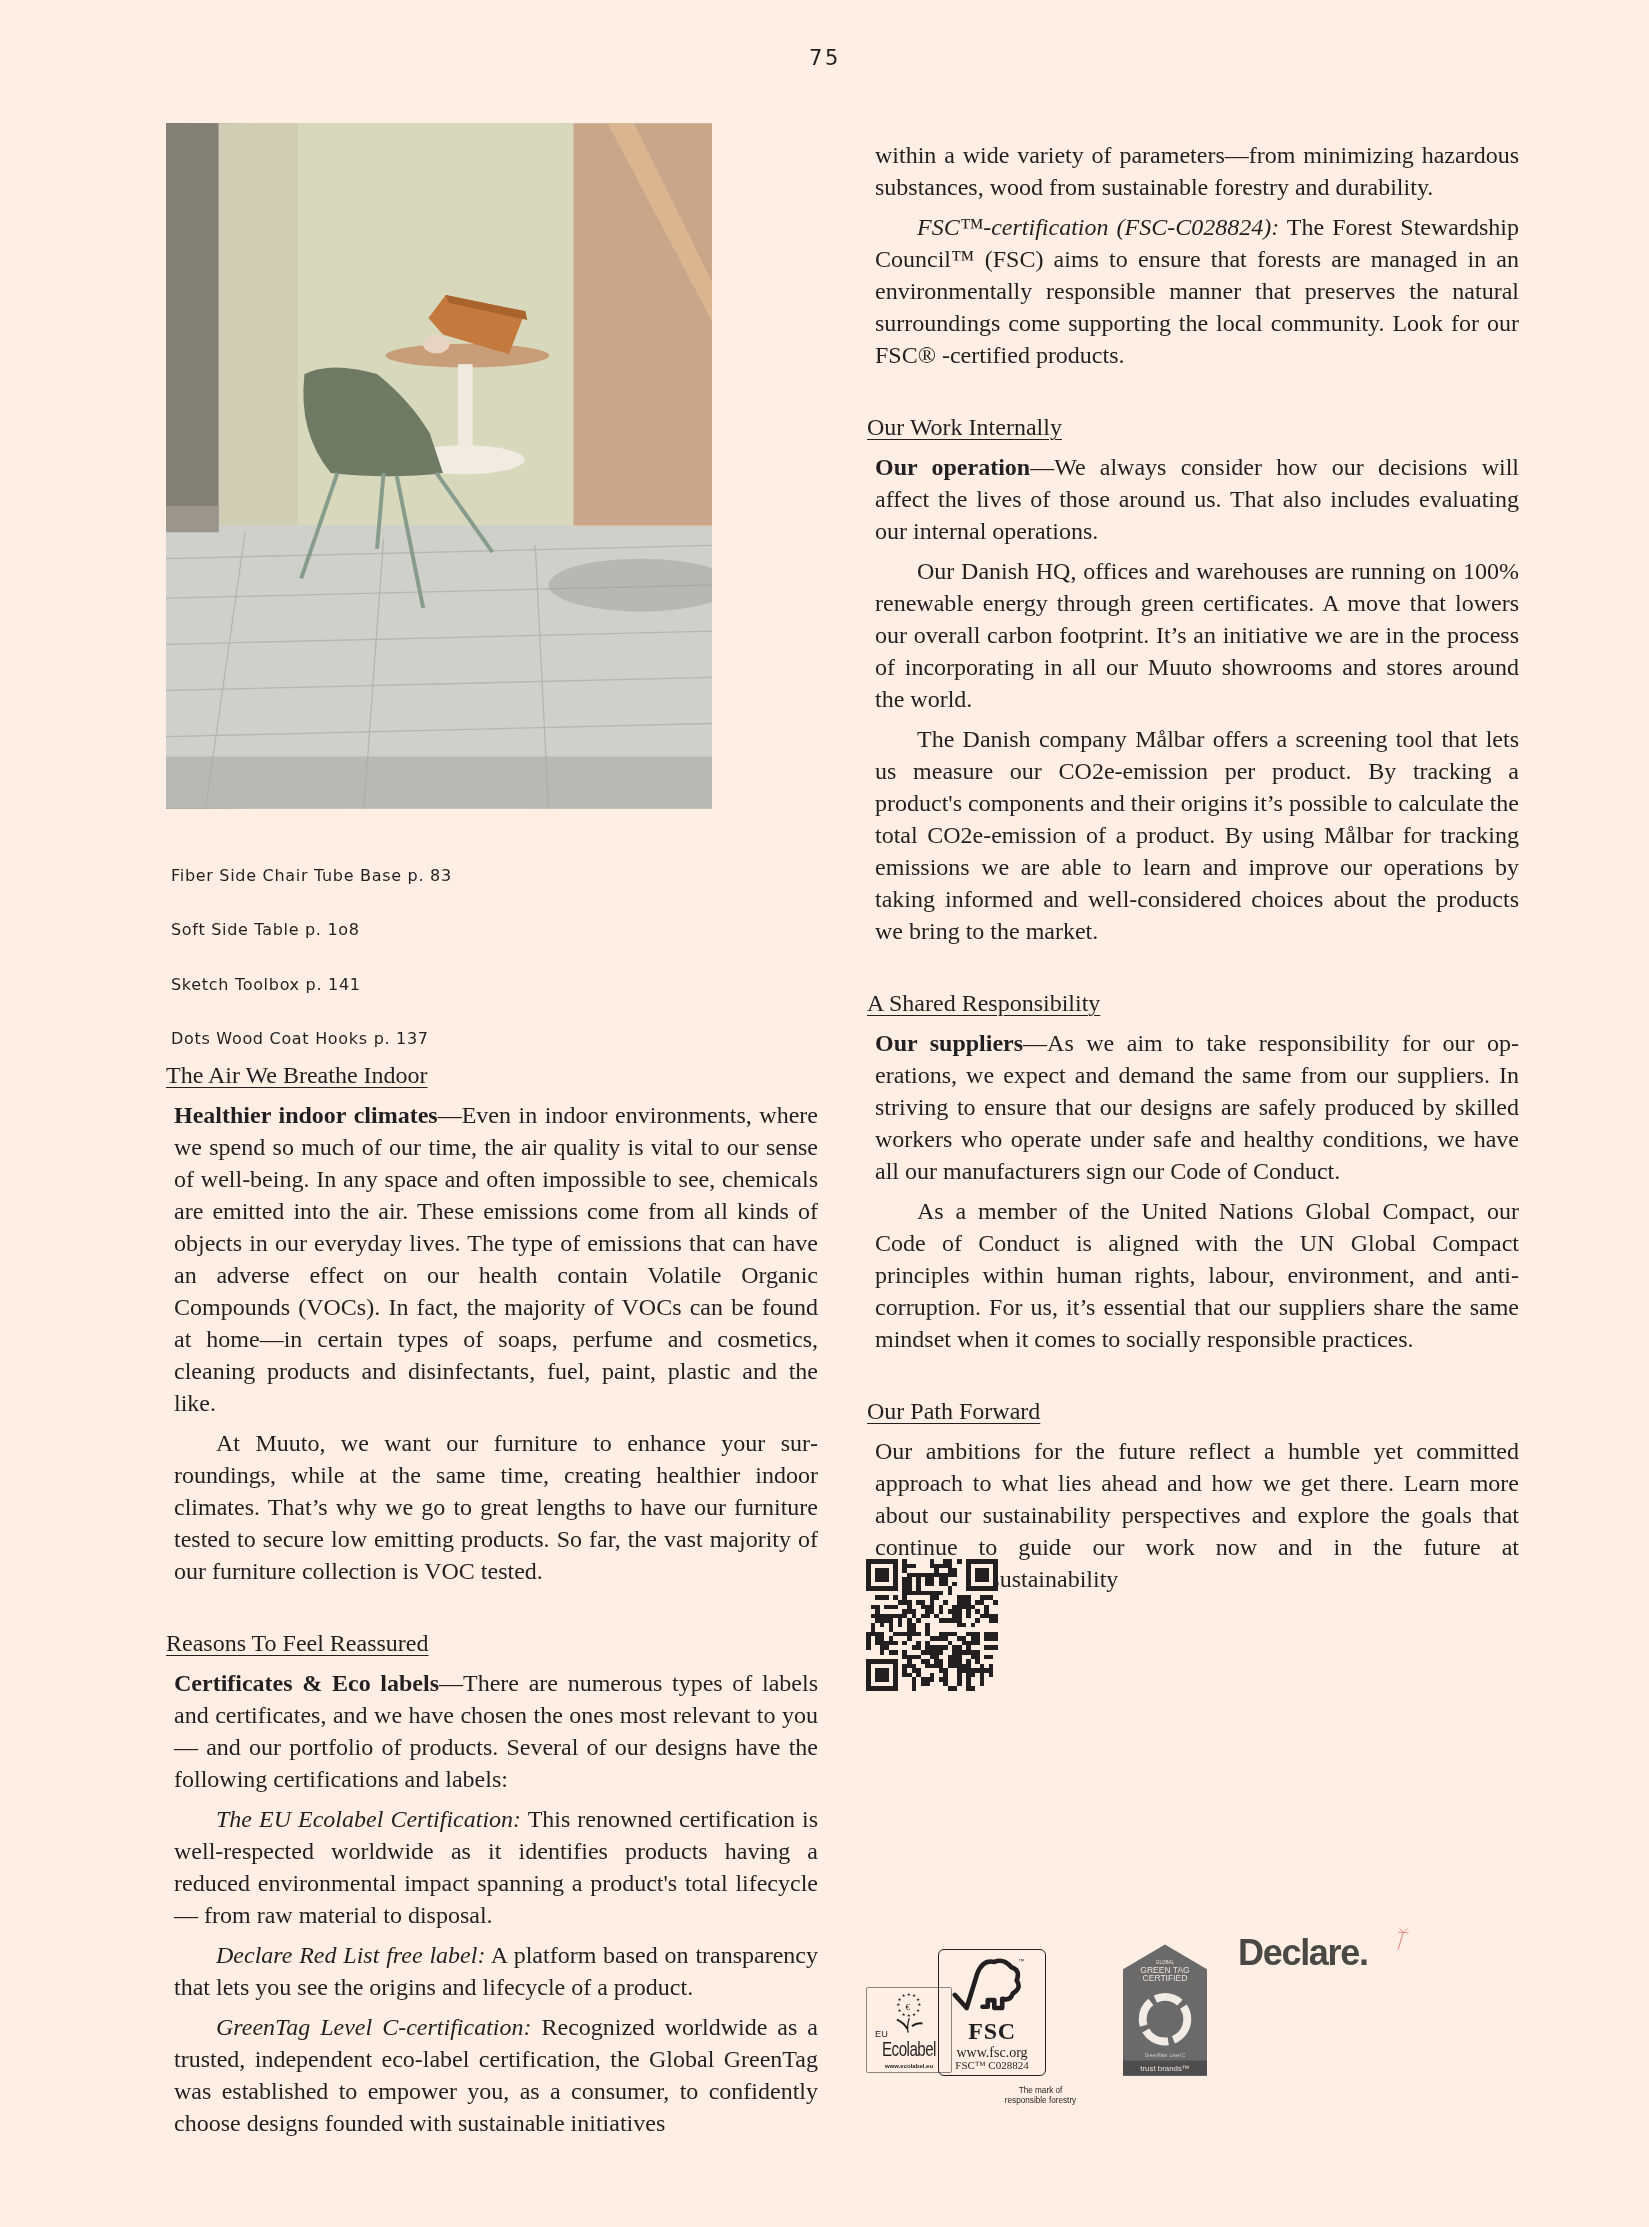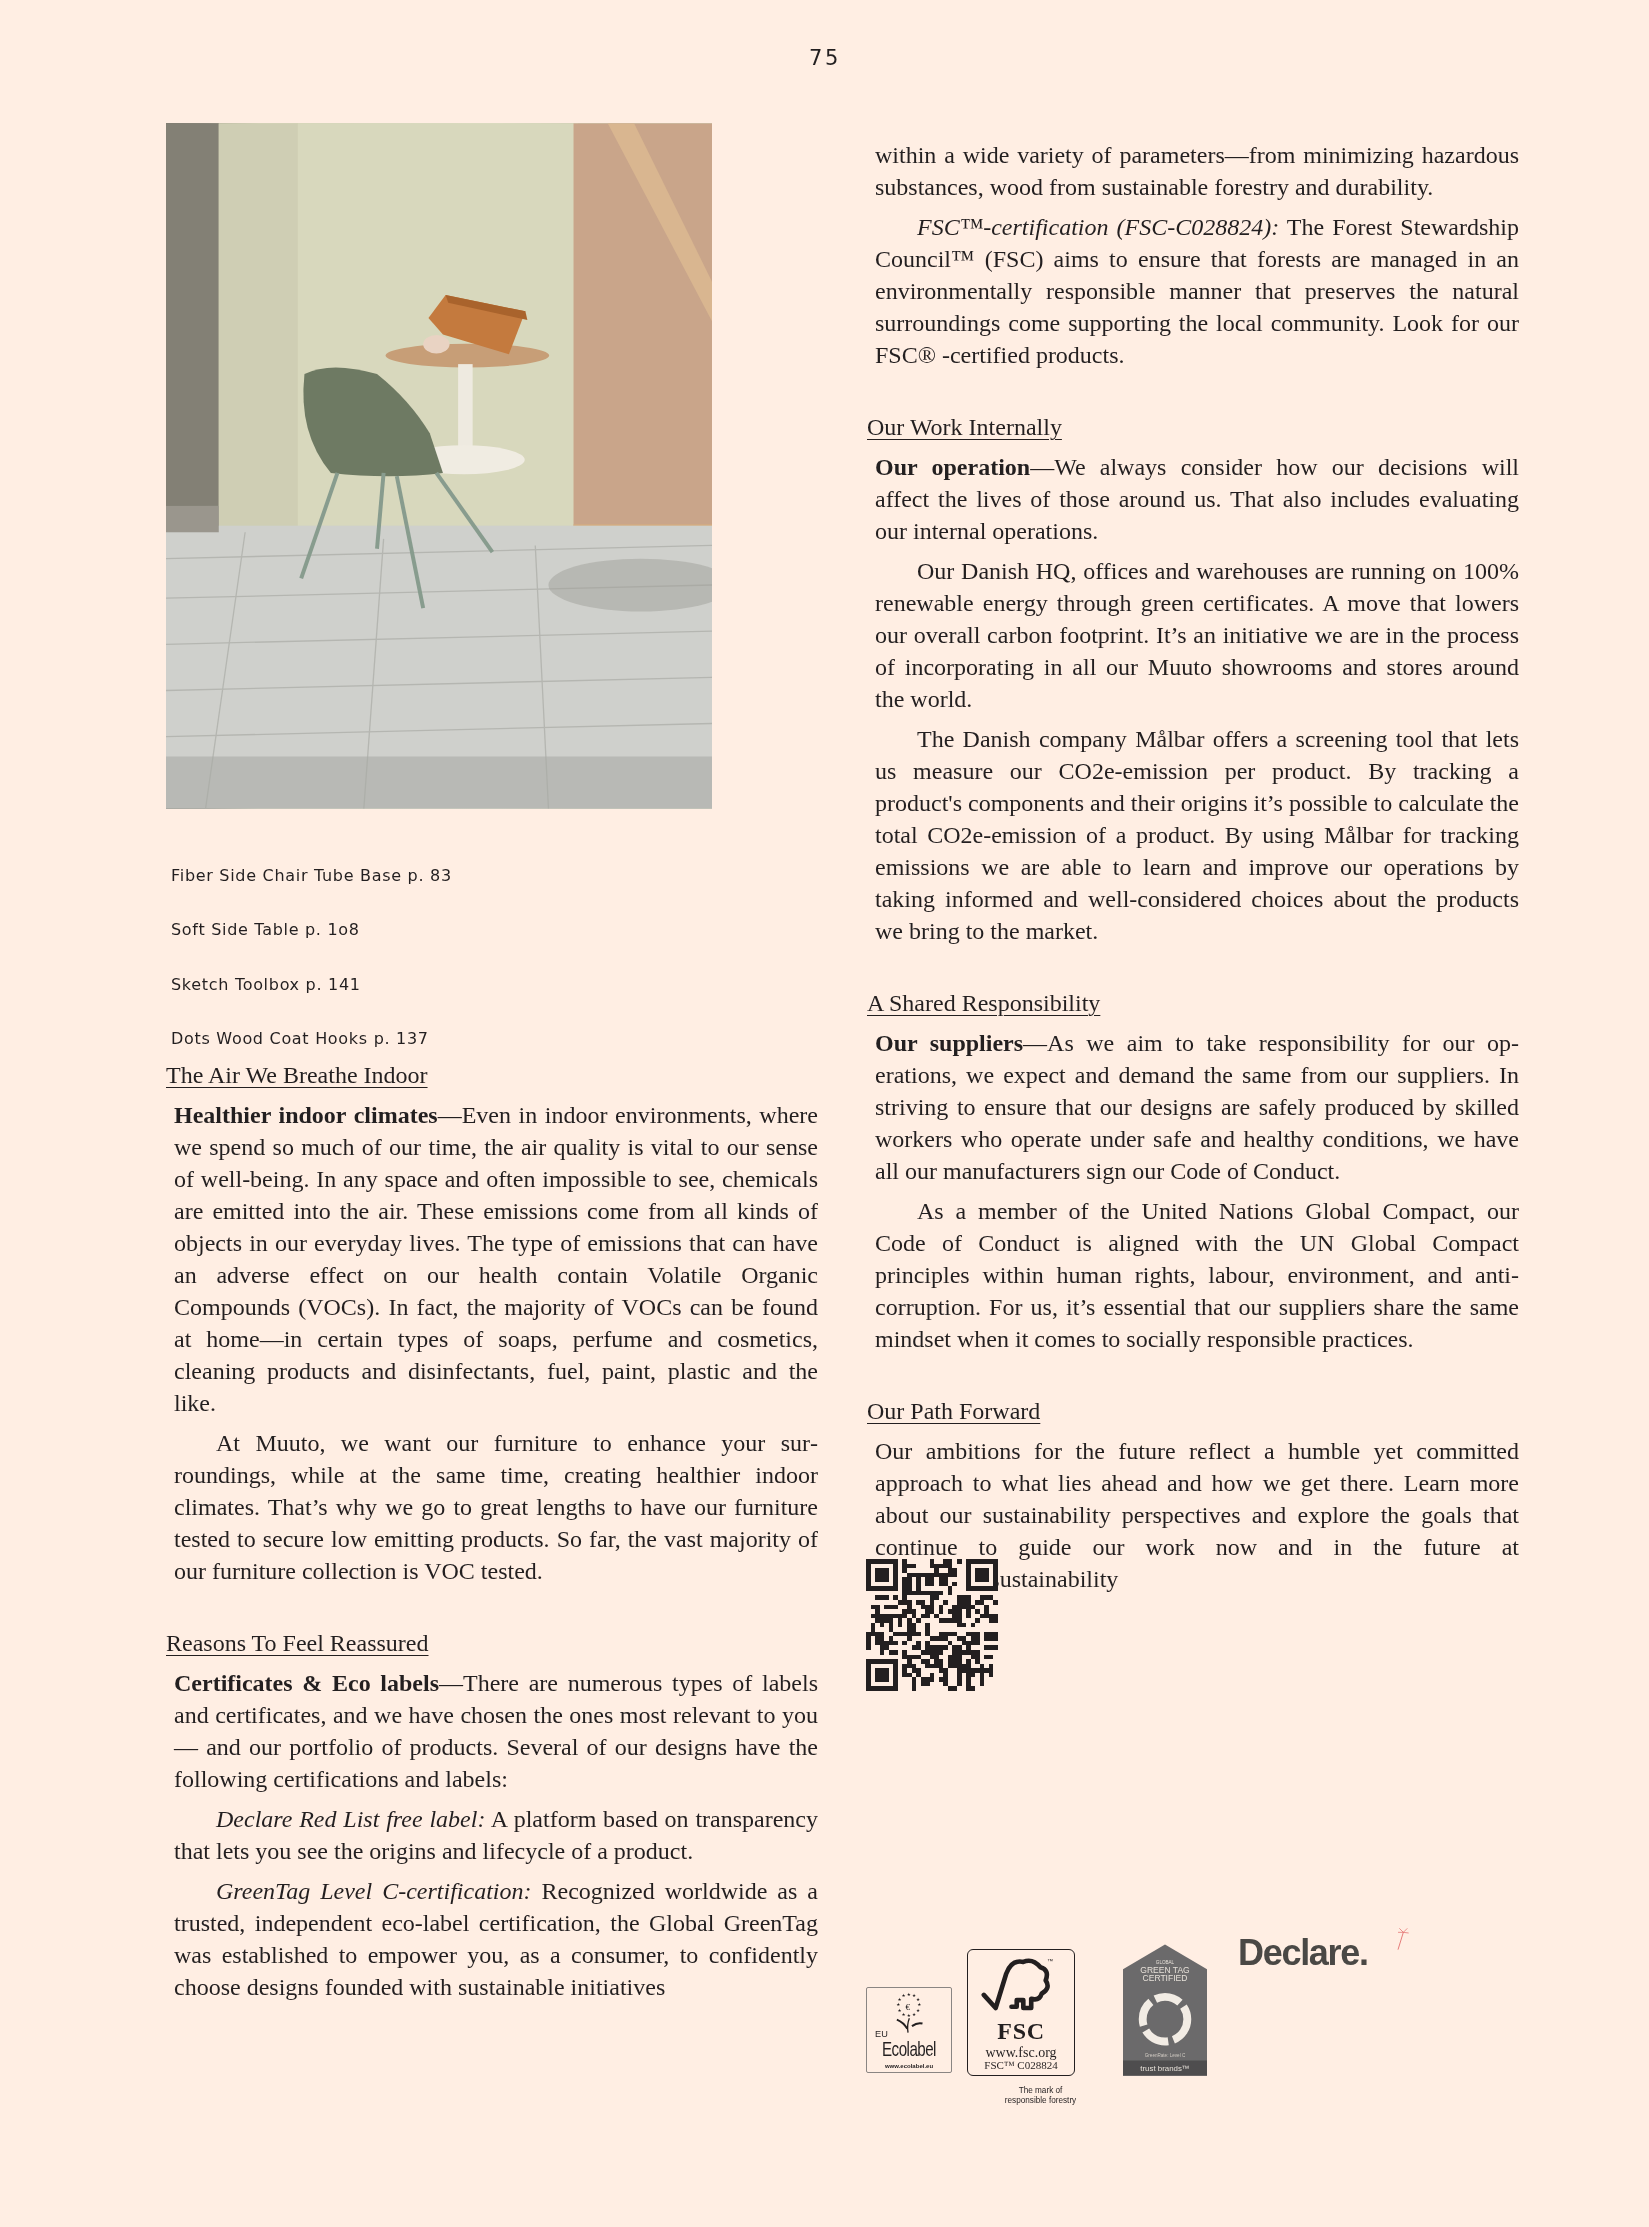--- a/index.html
+++ b/index.html
@@ -60,21 +60,21 @@
   .logo { position: absolute; }
   .ecolabel {
     left: 866px; top: 1987px; width: 86px; height: 86px;
     border: 1px solid #8a8583; border-radius: 2px; box-sizing: border-box;
     text-align: center; color: #231f20;
   }
   .ecolabel .eu { position: absolute; left: 8px; top: 41px; font-family: "Liberation Sans", sans-serif; font-size: 9.2px; }
   .ecolabel .word { position: absolute; left: 0; right: 0; top: 49px; font-family: "Liberation Sans Narrow", "Liberation Sans", sans-serif; font-size: 21px; letter-spacing: -0.7px; transform: scaleX(0.72); }
   .ecolabel .url { position: absolute; left: 0; right: 0; bottom: 3.3px; font-family: "Liberation Sans", sans-serif; font-size: 6px; font-weight: bold; }
   .fsc {
-    left: 967px; top: 1949px; width: 108px; height: 127px;
+    left: 938px; top: 1949px; width: 108px; height: 127px;
     border: 1.6px solid #231f20; border-radius: 6px; box-sizing: border-box;
     text-align: center; color: #231f20;
   }
   .fsc .tm { position: absolute; right: 21px; top: 8px; font-family: "Liberation Sans", sans-serif; font-size: 6px; }
   .fsc .word { position: absolute; left: 0; right: 0; top: 68px; font-family: "Liberation Serif", serif; font-weight: bold; font-size: 24px; letter-spacing: 0.7px; }
   .fsc .url { position: absolute; left: 0; right: 0; top: 95px; font-family: Liberation Serif, serif; font-size: 14px; }
   .fsc .code { position: absolute; left: 0; right: 0; top: 109px; font-family: Liberation Serif, serif; font-size: 11px; }
   .fsc-tagline {
     left: 973px; top: 2086px; width: 135px; text-align: center;
     font-family: "Liberation Sans", sans-serif; font-size: 8.2px; line-height: 10px; color: #231f20;
@@ -145,20 +145,21 @@
   <div>Dots Wood Coat Hooks p. 137</div>
 </div>
 
 <div class="col col-left">
   <div class="sec-title">The Air We Breathe Indoor</div>
   <p><span class="lead">Healthier indoor climates</span><span>—Even in indoor environments, where we spend so much of our time, the air quality is vital to our sense of well-being. In any space and often impossible to see, chemicals are emitted into the air. These emissions come from all kinds of objects in our everyday lives. The type of emissions that can have an adverse effect on our health contain Volatile Organic Compounds (VOCs). In fact, the majority of VOCs can be found at home—in certain types of soaps, perfume and cosmetics, cleaning products and disin­fectants, fuel, paint, plastic and the like.</span></p>
   <p class="indent">At Muuto, we want our furniture to enhance your sur­roundings, while at the same time, creating healthier indoor climates. That’s why we go to great lengths to have our fur­niture tested to secure low emitting products. So far, the vast majority of our furniture collection is VOC tested.</p>
   <div class="gap"></div>
   <div class="sec-title">Reasons To Feel Reassured</div>
   <p><span class="lead">Certificates &amp; Eco labels</span><span>—There are numerous types of labels and certificates, and we have chosen the ones most relevant to you — and our portfolio of products. Several of our designs have the following certifications and labels:</span></p>
+  <p class="indent"><span class="em">The EU Ecolabel Certification:</span><span> This renowned certification is well-respected worldwide as it identifies products having a reduced environmental impact spanning a product's total lifecycle — from raw material to disposal.</span></p>
   <p class="indent"><span class="em">Declare Red List free label:</span><span> A platform based on transpar­ency that lets you see the origins and lifecycle of a product.</span></p>
   <p class="indent"><span class="em">GreenTag Level C-certification:</span><span> Recognized worldwide as a trusted, independent eco-label certification, the Global GreenTag was established to empower you, as a consumer, to confidently choose designs founded with sustainable initiatives</span></p>
 </div>
 
 <div class="col col-right">
   <p>within a wide variety of parameters—from minimizing hazardous substances, wood from sustainable forestry and durability.</p>
   <p class="indent"><span class="em">FSC™-certification (FSC-C028824):</span><span> The Forest Stewardship Council™ (FSC) aims to ensure that forests are managed in an environmentally responsible manner that preserves the natural surroundings come supporting the local community. Look for our FSC® -certified products.</span></p>
   <div class="gap"></div>
   <div class="sec-title">Our Work Internally</div>
   <p><span class="lead">Our operation</span><span>—We always consider how our decisions will affect the lives of those around us. That also includes evaluating our internal operations.</span></p>

